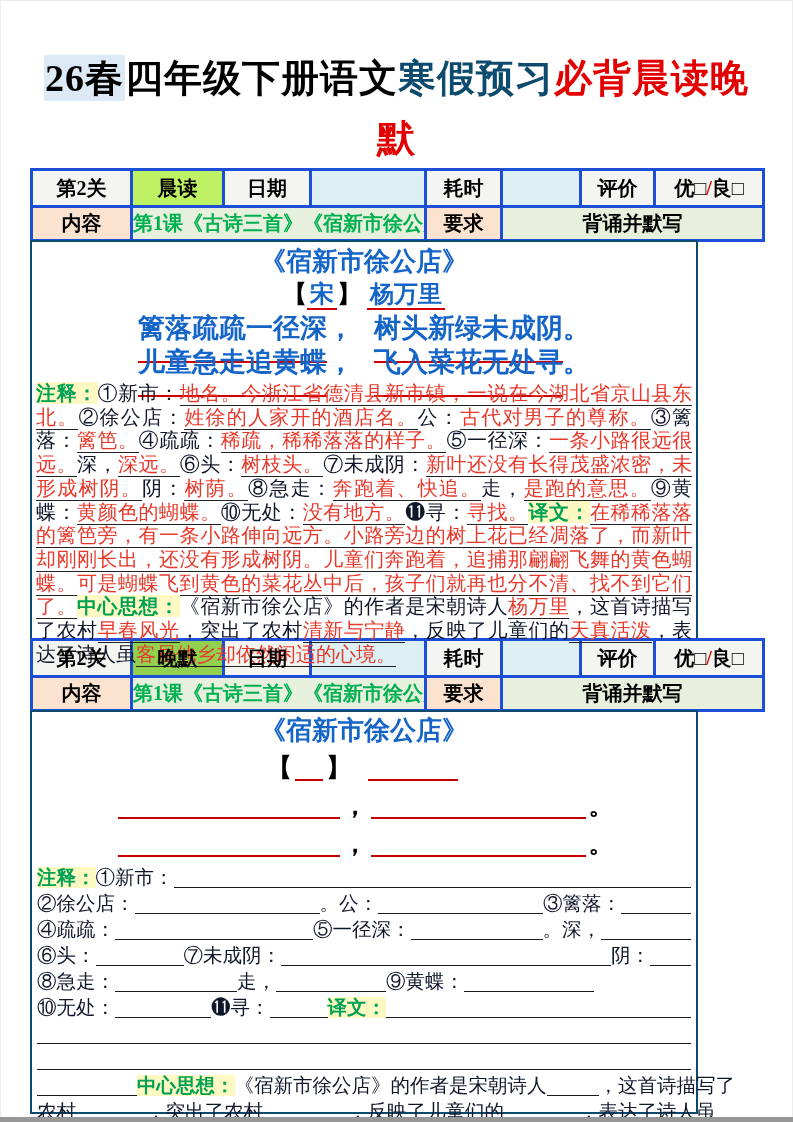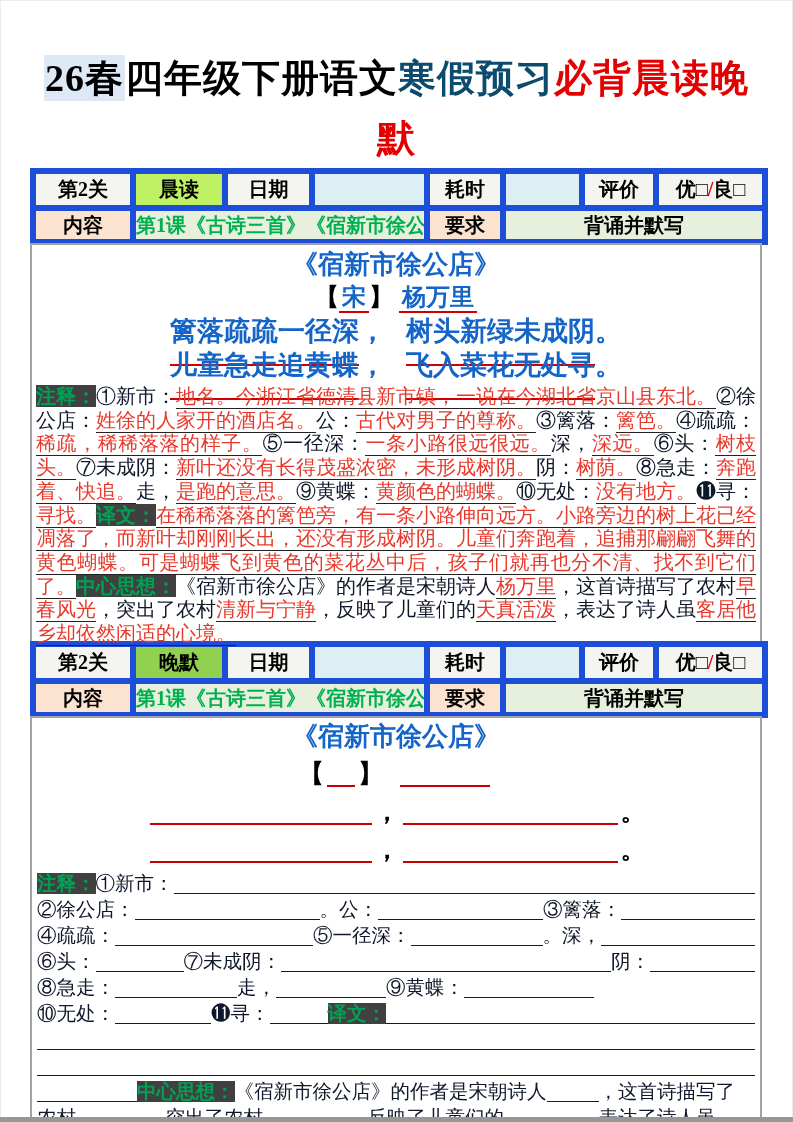--- a/index.html
+++ b/index.html
@@ -9,44 +9,44 @@
 
   
   h1.title{margin:0;padding-top:48px;text-align:center;font-weight:bold;
            font-size:38px;line-height:60px;letter-spacing:1px;color:#000;}
   .t-hl{background:#DDE9F4;padding:2px 1px;}
   .t-blue{color:#0c4a6e;}
   .t-red{color:#E30000;}
 
   
   table.hdr{border-collapse:collapse;width:732px;table-layout:fixed;}
-  table.hdr td{border:6px solid #1d4ed8;text-align:center;vertical-align:middle;
+  table.hdr td{border:3px solid #1d4ed8;text-align:center;vertical-align:middle;
                font-weight:bold;font-size:20px;padding:0;overflow:hidden;white-space:nowrap;}
   tr.r1{height:37px;}  tr.r2{height:34px;}
   .c-wh{background:#F4F4F0;} .c-yel{background:#bef264;} .c-grn{background:#92D050;}
   .c-cyan{background:#DCEFF2;} .c-peach{background:#FBE3D0;} .c-lgrn{background:#E6F0DC;}
   .t-green{color:#00B050;}
   .g-slash{color:#E30000;}
 
   
-  .box{border:2px solid #a3a3a3;margin-top:-2px;width:732px;box-sizing:border-box;background:#fff;}
+  .box{border:2px solid #0c4a6e;margin-top:-2px;width:668px;box-sizing:border-box;background:#fff;}
   .box1{height:400px;padding:3px 0 0;}
   .box2{height:404px;padding:2px 0 0;}
 
   .poem-title{text-align:center;color:#1565C8;font-weight:bold;font-size:26px;line-height:33px;}
   .poem-author{text-align:center;font-size:24px;line-height:33px;font-weight:bold;color:#000;}
   .pa-seg{color:#1565C8;border-bottom:2px solid #D00000;padding:0 3px 1px;}
   .pa-name{margin-left:6px;}
   .poem-line{text-align:center;color:#1565C8;font-weight:bold;font-size:27px;line-height:34px;}
   .pl-seg{border-bottom:2px solid #D00000;padding-bottom:18px;}
   .pl-b{margin-left:20px;}
 
   .notes{margin:3px 4px 0;font-size:20px;line-height:23.7px;text-align:justify;
          text-justify:inter-character;color:#111;}
-  .sg-lbl{color:#00A154;background:#404040;font-weight:bold;}
+  .sg-lbl{color:#00A154;background:#fef9c3;font-weight:bold;}
   .sg-blk{color:#0f172a;}
   .sg-red{color:#E7392B;border-bottom:1.6px solid #222;padding-bottom:1px;}
 
   
   .cline{display:flex;justify-content:center;align-items:flex-end;height:34px;padding-bottom:4px;}
   .cline .sg-blk2{font-weight:bold;font-size:25px;line-height:27px;color:#000;}
   .cline .sg-rblank{margin:0 3px;}
   .sg-rblank{border-bottom:2.2px solid #C40000;height:0;flex:0 0 auto;}
   .sg-blank{border-bottom:1.7px solid #1a1a1a;height:0;flex:0 0 auto;}
   .sg-gap{flex:0 0 auto;}

